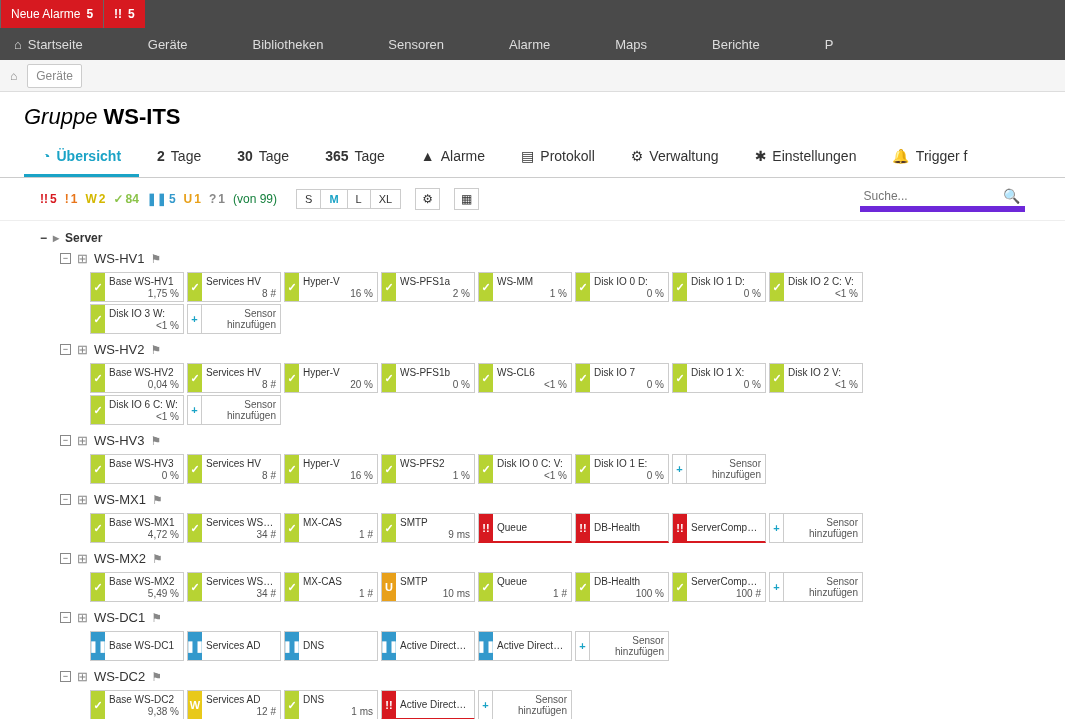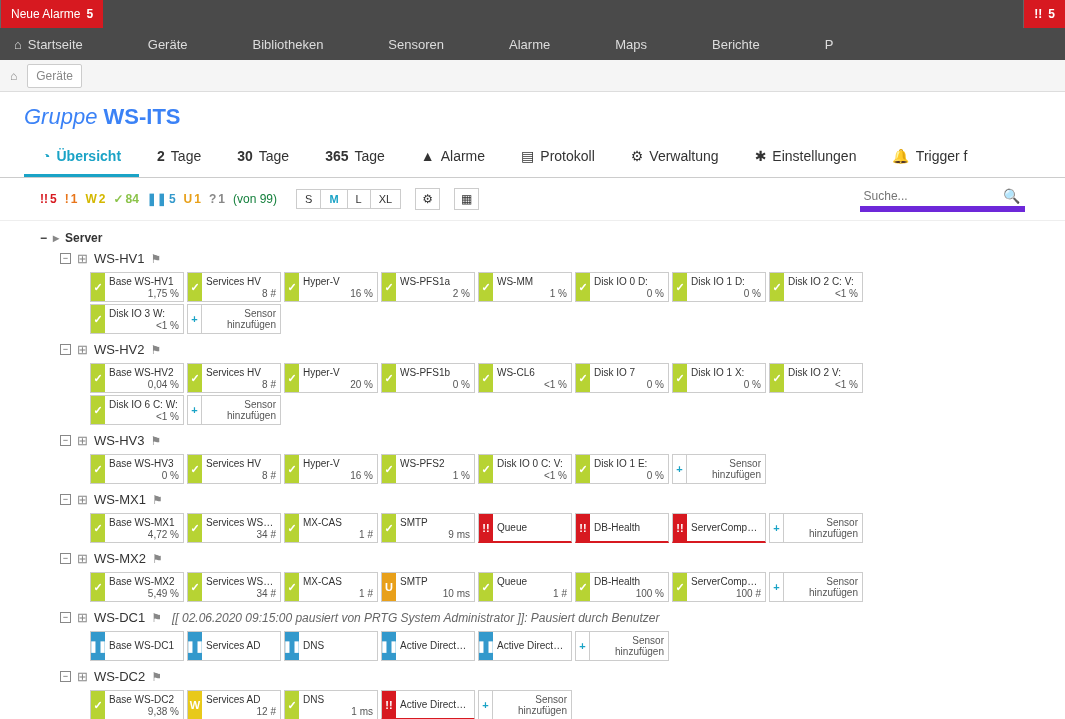--- a/index.html
+++ b/index.html
@@ -1,27 +1,27 @@
 <!DOCTYPE html>
 <html><head>
 <meta charset="utf-8">
 <style>
 *{box-sizing:border-box;margin:0;padding:0;font-family:Arial,Helvetica,sans-serif}
 body{background:#fff;font-size:12px;color:#333;overflow-x:hidden}
-.topbar{background:#4a4a4a;height:28px;display:flex;justify-content:space-between;align-items:stretch}
+.topbar{background:#4a4a4a;height:28px;display:flex;justify-content:flex-start;align-items:stretch}
 .topbar .badge{display:flex;align-items:center;padding:0 10px;color:#fff;font-size:12px;border-left:1px solid #666;cursor:pointer}
 .topbar .badge.red{background:#d71920}
 .topbar .badge.gray{background:#4a4a4a;border:1px solid #888}
 .topbar .badge .count{margin-left:6px;font-weight:bold}
 .mainnav{background:#4a4a4a;height:32px;display:flex;align-items:center;color:#ddd;padding:0 10px;gap:0}
 .mainnav .navitem{padding:0 45px 0 20px;color:#ddd;font-size:13px;cursor:pointer;display:flex;align-items:center;gap:6px}
 .mainnav .navitem:first-child{padding-left:4px}
 .breadcrumb{background:#f5f5f5;border-bottom:1px solid #ddd;height:32px;display:flex;align-items:center;padding:0 10px;gap:10px;color:#888}
 .breadcrumb .bc-item{padding:4px 8px;border:1px solid #ccc;background:#fff;border-radius:2px;font-size:12px}
-.page-title{padding:12px 24px 8px;font-size:22px;color:#3b82f6;font-style:italic}
+.page-title{padding:12px 24px 8px;font-size:22px;color:#000000;font-style:italic}
 .page-title .name{font-weight:bold;font-style:normal}
 .tabs{display:flex;border-bottom:1px solid #ccc;padding:0 24px;gap:0}
 .tab{padding:10px 18px;font-size:14px;color:#333;cursor:pointer;display:flex;align-items:center;gap:6px;border-bottom:3px solid transparent}
 .tab.active{color:#1aa3c6;border-bottom-color:#1aa3c6;font-weight:bold}
 .tab .num{font-weight:bold}
 .toolbar{display:flex;align-items:center;padding:8px 40px;gap:10px;border-bottom:1px solid #eee}
 .status-group{display:flex;align-items:center;gap:8px;font-size:12px}
 .status-item{display:flex;align-items:center;gap:2px;font-weight:bold}
 .st-red{color:#d71920}
 .st-orange{color:#e8751a}
@@ -530,21 +530,20 @@
             <div class="body">Sensor hinzufügen</div>
           </div>
         </div>
       </div>
       <div class="device">
         <div class="device-header">
           <span class="toggle">−</span>
           <span class="dev-icon">⊞</span>
           <span class="dev-name">WS-DC1</span>
           <span class="flag">⚑</span>
-          <span class="note">[[ 02.06.2020 09:15:00 pausiert von PRTG System Administrator ]]: Pausiert durch Benutzer</span>
         </div>
         <div class="sensors">
           <div class="sensor blue">
             <div class="bar">❚❚</div>
             <div class="body">
               <div class="name">Base WS-DC1</div>
               <div class="val"></div>
             </div>
           </div>
           <div class="sensor blue">

